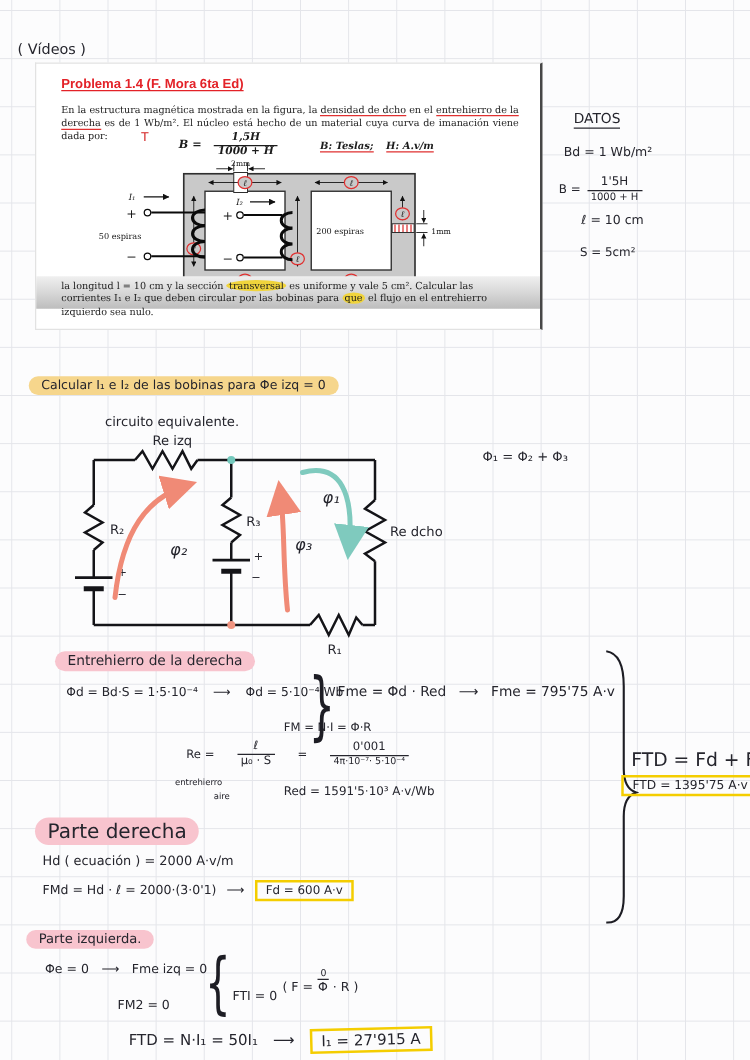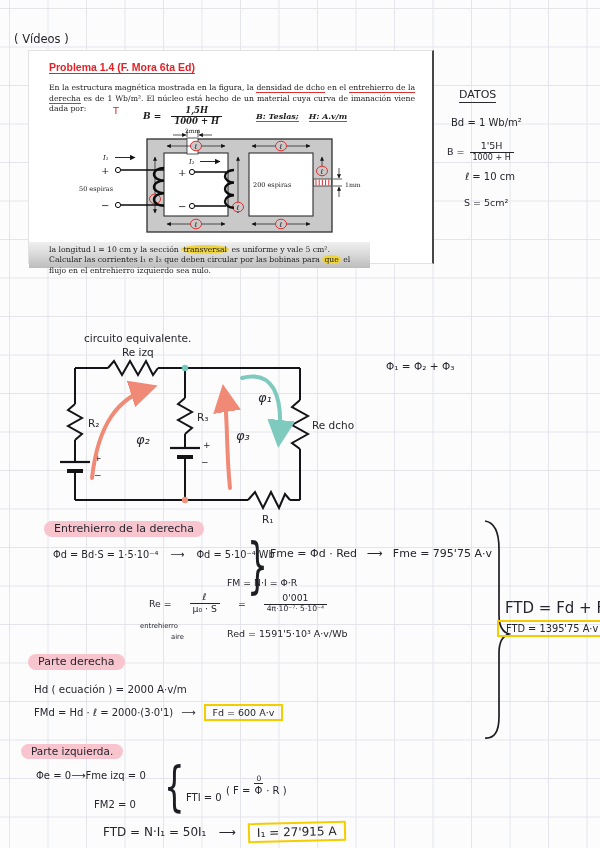--- a/index.html
+++ b/index.html
@@ -143,39 +143,40 @@
         <circle cx="163" cy="45" r="2.6" fill="#fff" stroke="#0a0a0a"></circle>
         <circle cx="163" cy="79" r="2.6" fill="#fff" stroke="#0a0a0a"></circle>
         <text x="149" y="49" font-size="10" font-family="DejaVu Sans">+</text>
         <text x="149" y="83" font-size="10" font-family="DejaVu Sans">−</text>
         <text x="160" y="37" font-size="6.8" font-style="italic">I₂</text>
         <line x1="171" y1="34.5" x2="191" y2="34.5" stroke="#111" stroke-width="0.9" marker-end="url(#da)"></line>
       </g>
       <text x="224" y="60" font-size="6.5">200 espiras</text>
     </svg>
 
-    <div class="abs band book" style="left:0;top:191px;width:341px;height:26px;">
+    <div class="abs band book" style="left:0;top:170px;width:403px;height:26px;">
       <div style="padding:3px 16px 0 20px;font-size:7.7px;line-height:10.4px;">
         <span>la longitud l = 10 cm y la sección </span><span class="ydot">transversal</span><span> es uniforme y vale 5 cm². Calcular las corrientes I₁ e I₂ que deben circular por las bobinas para </span><span class="ydot">que</span><span> el flujo en el entrehierro izquierdo sea nulo.</span>
       </div>
     </div>
   </div>
 
   <div class="abs hw" style="left:459px;top:88px;font-size:11px;border-bottom:1.5px solid #2a2a32;padding-bottom:1px;">DATOS</div>
   <div class="abs hw" style="left:451px;top:117px;font-size:10px;">Bd = 1  Wb/m²</div>
   <div class="abs row hw" style="left:447px;top:141px;gap:5px;font-size:9.5px;">
     <span>B =</span>
     <span class="frac">
       <span class="num">1'5H</span>
       <span class="den" style="font-size:8px;">1000 + H</span>
     </span>
   </div>
   <div class="abs hw" style="left:465px;top:171px;font-size:10px;">ℓ = 10 cm</div>
   <div class="abs hw" style="left:464px;top:197px;font-size:9.5px;">S = 5cm²</div>
 
+  <div class="abs hw ohl" style="left:23px;top:301px;font-size:10px;">Calcular  I₁ e I₂  de las bobinas  para  Φe izq = 0</div>
   <div class="abs hw" style="left:84px;top:332px;font-size:10.5px;">circuito equivalente.</div>
 
   <svg class="abs" style="left:50px;top:346px;" width="345" height="185" viewBox="0 0 345 185">
     <defs>
       <marker id="mSal" markerWidth="8" markerHeight="8" refX="5" refY="3.5" orient="auto">
           <path d="M0,0L7,3.5L0,7z" fill="#f08a76"></path>
         </marker>
       <marker id="mTeal" markerWidth="8" markerHeight="8" refX="5" refY="3.5" orient="auto">
           <path d="M0,0L7,3.5L0,7z" fill="#7fcabe"></path>
         </marker>
@@ -255,30 +256,30 @@
   <div class="abs hw" style="left:140px;top:622px;font-size:6.8px;">entrehierro</div>
   <div class="abs hw" style="left:171px;top:633px;font-size:6.8px;">aire</div>
   <div class="abs hw" style="left:227px;top:628px;font-size:9.5px;">Red = 1591'5·10³  A·v/Wb</div>
 
   <svg class="abs" style="left:477px;top:517px;" width="34" height="225" viewBox="0 0 34 225">
     <path d="M8,4 Q22,6 22,32 L22,98 Q22,114 32,117 Q22,120 22,136 L22,200 Q22,222 8,221" fill="none" stroke="#1d1d24" stroke-width="1.7"></path>
   </svg>
   <div class="abs hw" style="left:505px;top:599px;font-size:15px;">FTD = Fd + Fe</div>
   <div class="abs hw ybox" style="left:497px;top:620px;font-size:9.8px;">FTD = 1395'75 A·v</div>
 
-  <div class="abs hw pink" style="left:28px;top:654px;font-size:11px;">Parte derecha</div>
+  <div class="abs hw pink" style="left:28px;top:654px;font-size:16px;">Parte derecha</div>
   <div class="abs hw" style="left:34px;top:683px;font-size:10.3px;">Hd ( ecuación ) = 2000  A·v/m</div>
   <div class="abs row hw" style="left:34px;top:704px;gap:8px;font-size:10px;">
     <span>FMd =  Hd · ℓ = 2000·(3·0'1)</span>
     <span>⟶</span>
     <span class="ybox" style="font-size:9.5px;">Fd = 600 A·v</span>
   </div>
 
   <div class="abs hw pink" style="left:21px;top:744px;font-size:10.5px;">Parte izquierda.</div>
-  <div class="abs row hw" style="left:36px;top:770px;font-size:10px;">
+  <div class="abs row hw" style="left:36px;top:770px;gap:10px;font-size:10px;">
     <span>Φe = 0</span>
     <span>⟶</span>
     <span>Fme izq = 0</span>
   </div>
   <div class="abs hw" style="left:94px;top:799px;font-size:10px;">FM2 = 0</div>
   <div class="abs brace" style="left:164px;top:763px;font-size:54px;transform:scaleX(.6);">{</div>
   <div class="abs hw" style="left:186px;top:792px;font-size:10px;">FTI = 0</div>
   <div class="abs row hw" style="left:226px;top:785px;gap:4px;font-size:10px;">
     <span>( F =</span>
     <span class="phiwrap">

